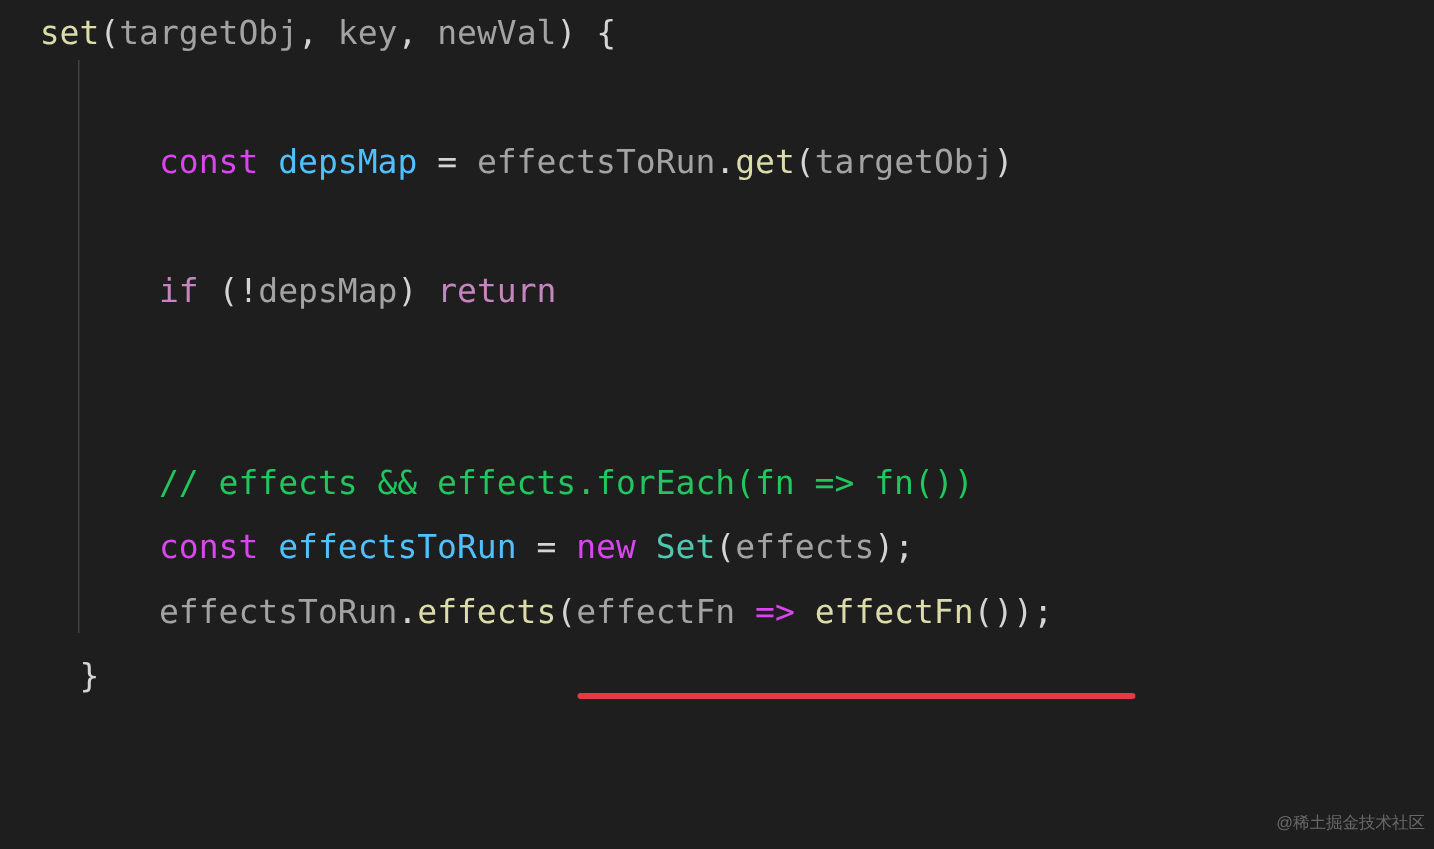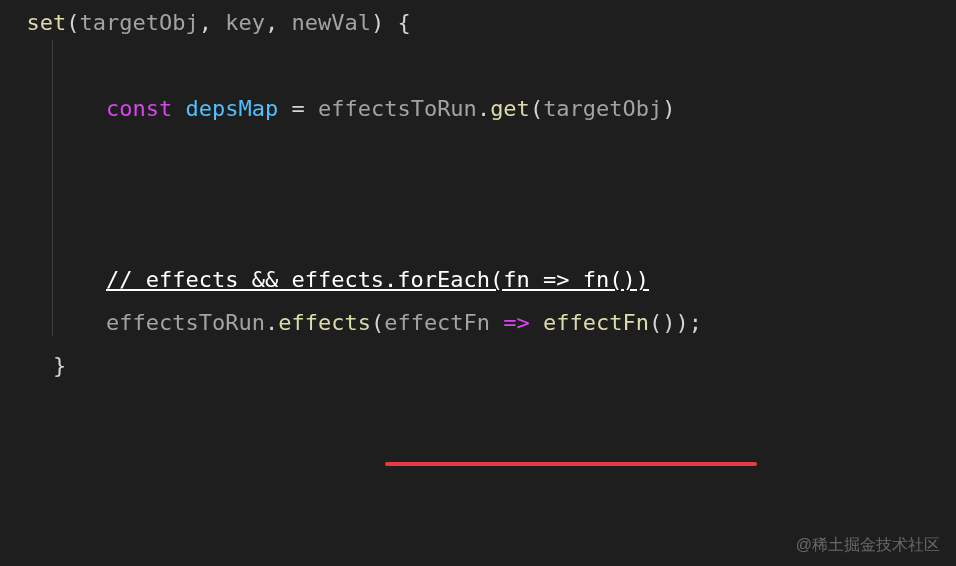--- a/index.html
+++ b/index.html
@@ -27,34 +27,34 @@
       width: 1px;
       background: #404040;
     }
     .kw { color: #d946ef; }
     .kw-ctrl { color: #c586c0; }
     .fn { color: #dcdcaa; }
     .var { color: #a3a3a3; }
     .const-var { color: #4fc1ff; }
     .punct { color: #d4d4d4; }
     .op { color: #d4d4d4; }
-    .comment { color: #ffffff; text-decoration: underline; }
+    .comment { color: #22c55e; }
     .class { color: #4ec9b0; }
     .underline {
       position: absolute;
       height: 4px;
       background: #e63946;
       border-radius: 2px;
     }
     .watermark {
       position: absolute;
-      right: 16px;
+      right: 6px;
       bottom: 6px;
       color: #888;
-      font-size: 16px;
+      font-size: 11px;
       font-family: Arial, sans-serif;
       opacity: 0.7;
     }
     .code {
       position: relative;
     }
   </style>
 </head>
 <body>
 
@@ -63,28 +63,30 @@
 
   <div class="line">  <span class="fn">set</span><span class="punct">(</span><span class="var">targetObj</span><span class="punct">, </span><span class="var">key</span><span class="punct">, </span><span class="var">newVal</span><span class="punct">)</span><span class="punct"> {</span></div>
 
 
   <div class="line"> </div>
 
   <div class="line">        <span class="kw">const</span> <span class="const-var">depsMap</span><span class="op"> = </span><span class="var">effectsToRun</span><span class="punct">.</span><span class="fn">get</span><span class="punct">(</span><span class="var">targetObj</span><span class="punct">)</span></div>
 
   <div class="line"> </div>
 
+  <div class="line">        <span class="kw-ctrl">if</span><span class="punct"> (!</span><span class="var">depsMap</span><span class="punct">) </span><span class="kw-ctrl">return</span></div>
 
   <div class="line"> </div>
 
 
   <div class="line"> </div>
 
   <div class="line">        <span class="comment">// effects &amp;&amp; effects.forEach(fn =&gt; fn())</span></div>
 
+  <div class="line">        <span class="kw">const</span> <span class="const-var">effectsToRun</span><span class="op"> = </span><span class="kw">new</span><span> </span><span class="class">Set</span><span class="punct">(</span><span class="var">effects</span><span class="punct">);</span></div>
 
   <div class="line">        <span class="var">effectsToRun</span><span class="punct">.</span><span class="fn">effects</span><span class="punct">(</span><span class="var">effectFn</span><span class="kw"> =&gt; </span><span class="fn">effectFn</span><span class="punct">());</span></div>
 
   <div class="line">    <span class="punct">}</span></div>
 
   <div class="underline" style="left:385px;top:460px;width:372px;"></div>
 </div>
 
 <div class="watermark">@稀土掘金技术社区</div>
 

